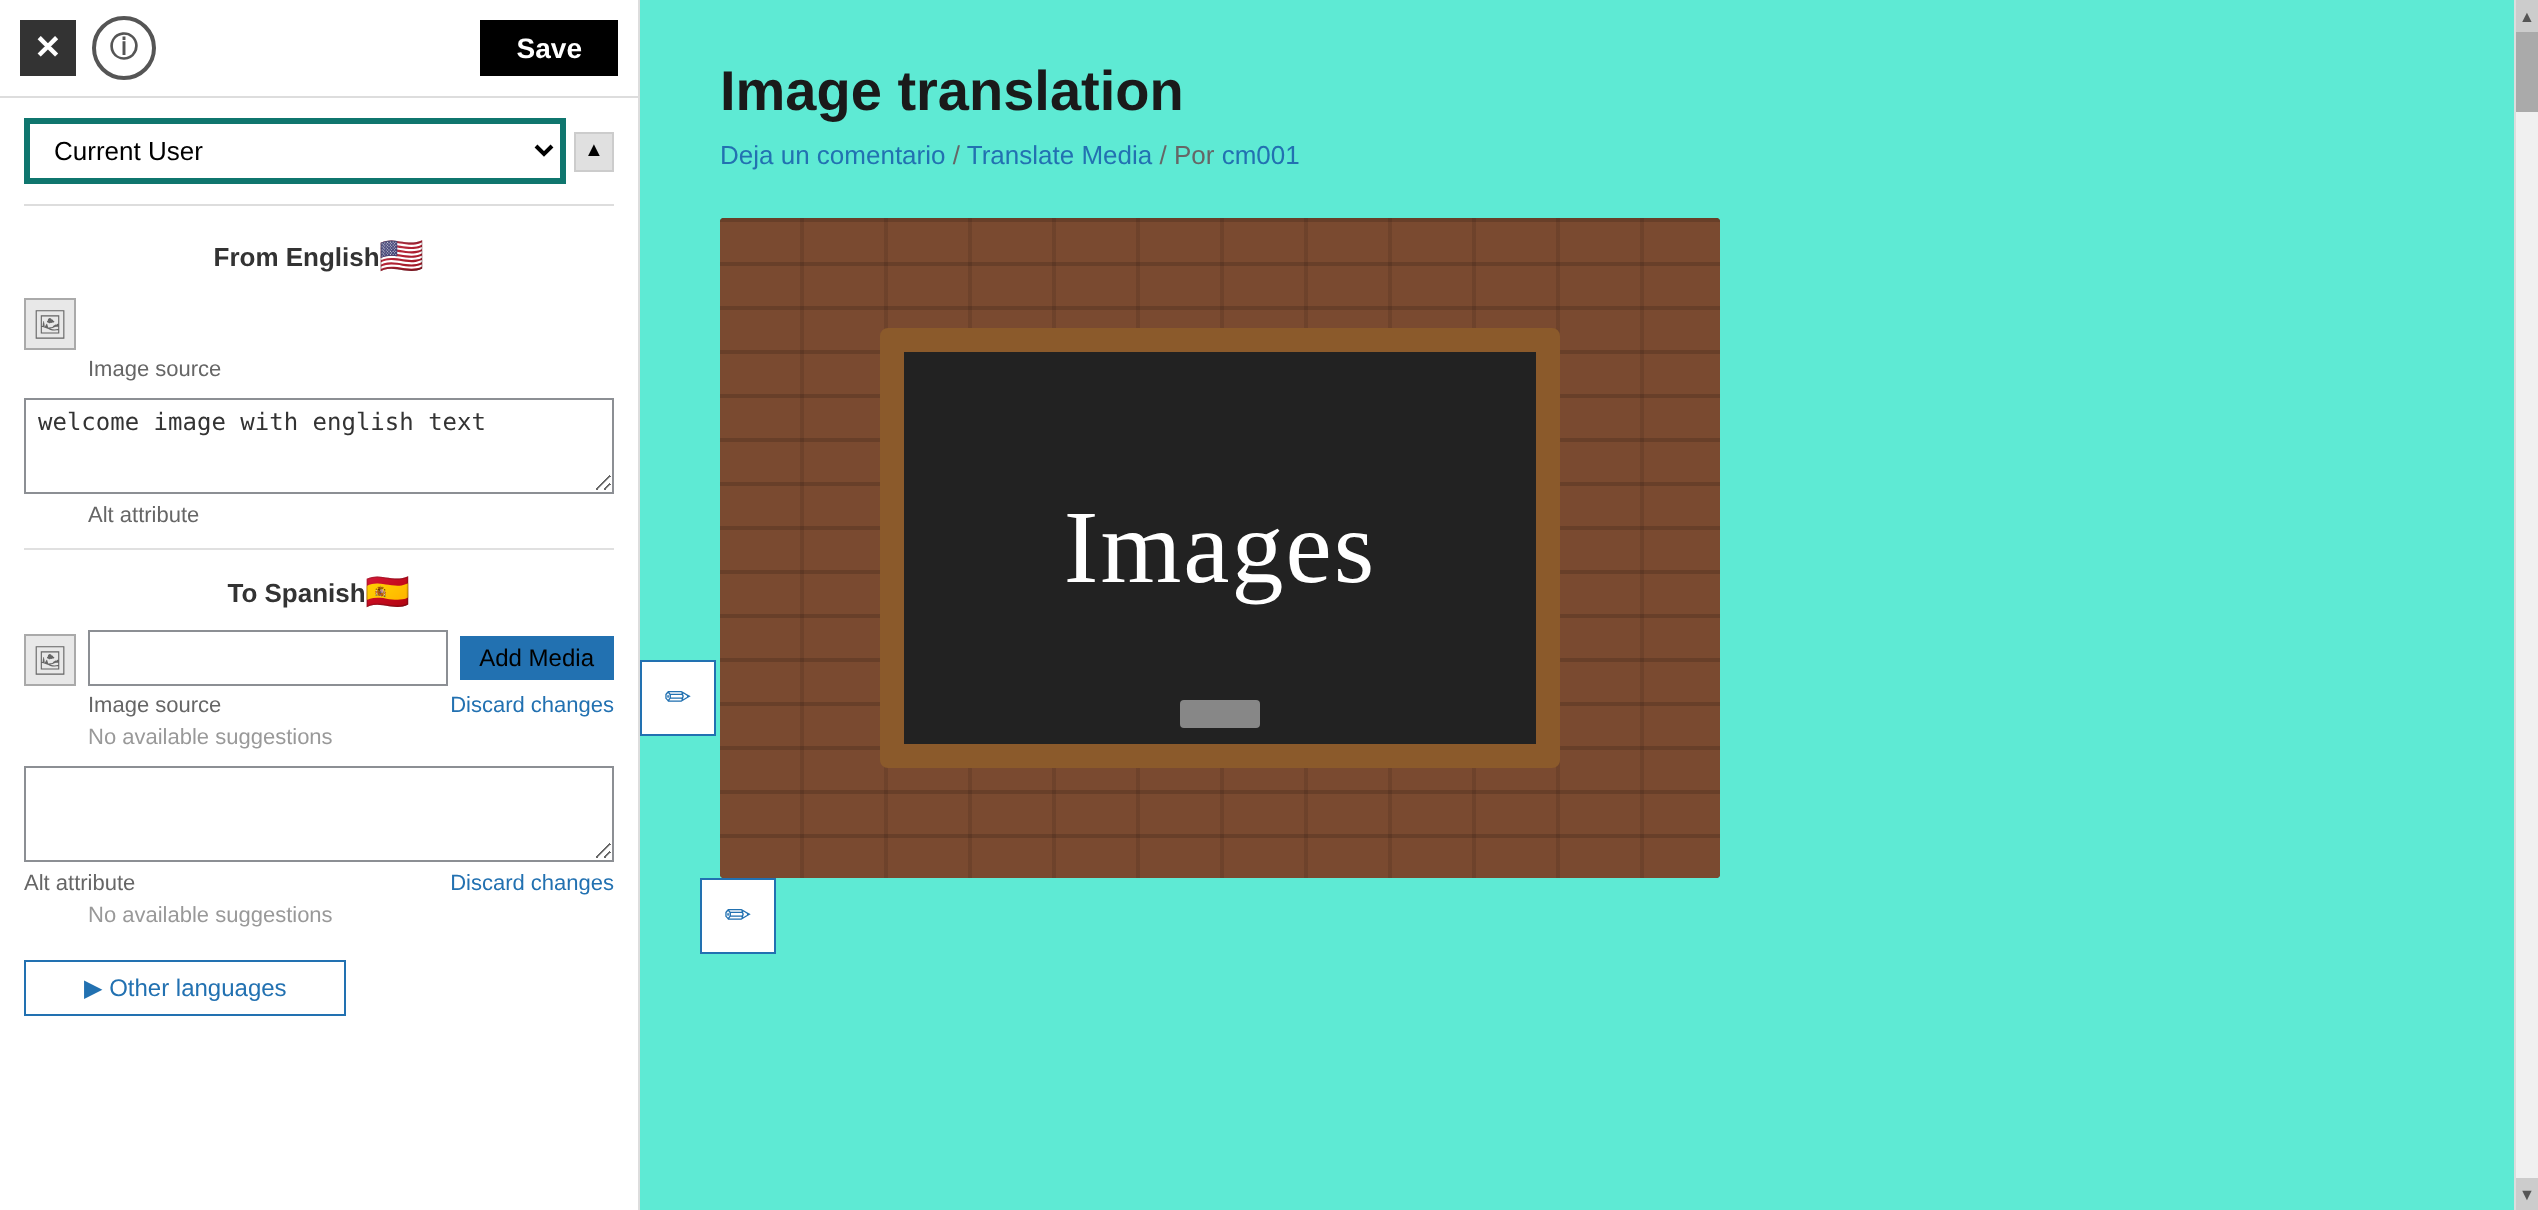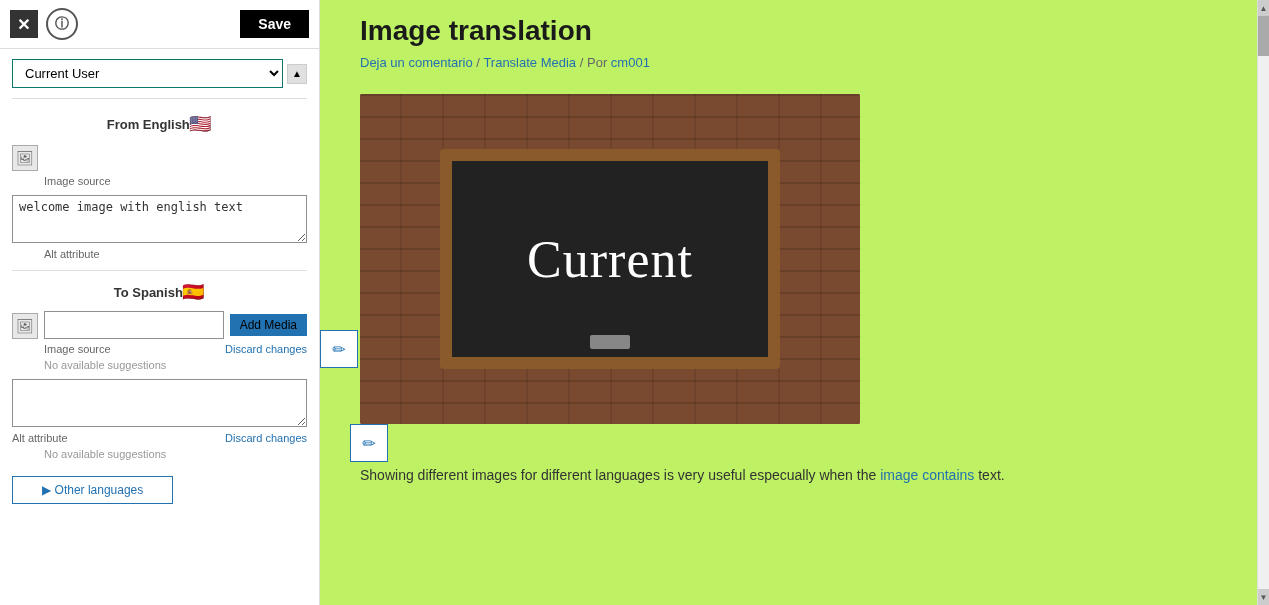--- a/index.html
+++ b/index.html
@@ -72,21 +72,21 @@
     .user-select-row {
       display: flex;
       align-items: center;
       margin-bottom: 14px;
       border-bottom: 1px solid #ddd;
       padding-bottom: 10px;
     }
 
     .user-select {
       flex: 1;
-      border: 1px solid #0f766e;
+      border: 3px solid #0f766e;
       padding: 5px 8px;
       font-size: 13px;
       background: #fff;
       cursor: pointer;
     }
 
     .scroll-up-btn {
       width: 20px; height: 20px;
       background: #e0e0e0;
       border: 1px solid #ccc;
@@ -218,23 +218,23 @@
       color: #2271b1;
       padding: 6px 29px;
       cursor: pointer;
       font-size: 12px;
       margin-top: 8px;
     }
 
     
     .right-panel {
       flex: 1;
-      background: #bef264;
+      background: #5eead4;
       overflow-y: auto;
-      padding: 15px 40px;
+      padding: 30px 40px;
       position: relative;
     }
 
     .article-title {
       font-size: 28px;
       font-weight: 700;
       color: #1a1a1a;
       margin-bottom: 8px;
     }
 
@@ -480,37 +480,32 @@
         <a href="#">Translate Media</a>
         <span>/</span>
         <span>Por</span>
         <a href="#">cm001</a>
       </div>
 
       
       <div style="position:relative; display:inline-block; margin-bottom: 20px;">
         <div class="welcome-image">
           <div class="chalkboard">
-            <span class="chalk-text">Current</span>
+            <span class="chalk-text">Images</span>
             <div class="chalk-eraser"></div>
           </div>
         </div>
         
         <button style="position:absolute; left:-10px; bottom:-18px; width:38px; height:38px; background:#fff; border:1px solid #2271b1; cursor:pointer; display:flex; align-items:center; justify-content:center; color:#2271b1; font-size:16px; z-index:10;">
           ✏
         </button>
       </div>
     </div>
 
     
-    <div class="article-description">
-      <span>Showing different images for different languages is very useful especually when the</span>
-      <a href="#">image contains</a>
-      <span>text.</span>
-    </div>
   </div>
 
   <div class="right-scrollbar">
     <div class="scrollbar-arrow">▲</div>
     <div class="scrollbar-track">
       <div class="scrollbar-thumb"></div>
     </div>
     <div class="scrollbar-arrow">▼</div>
   </div>
 </div>

